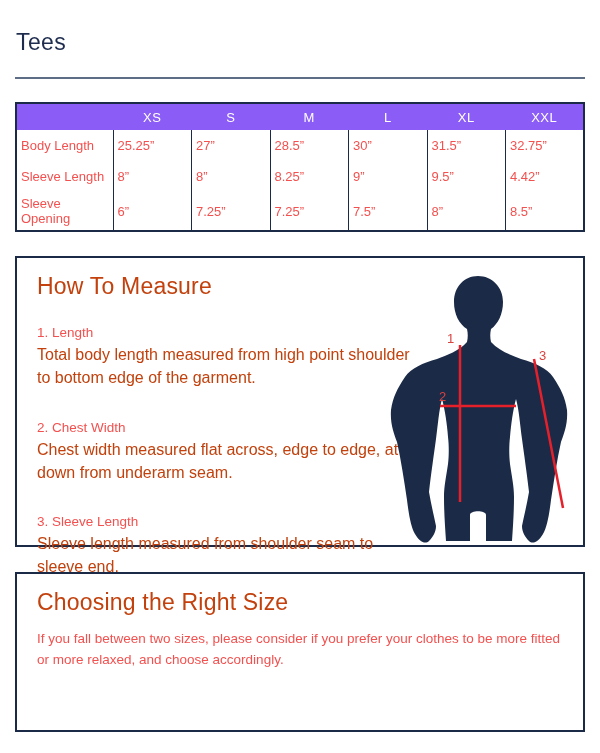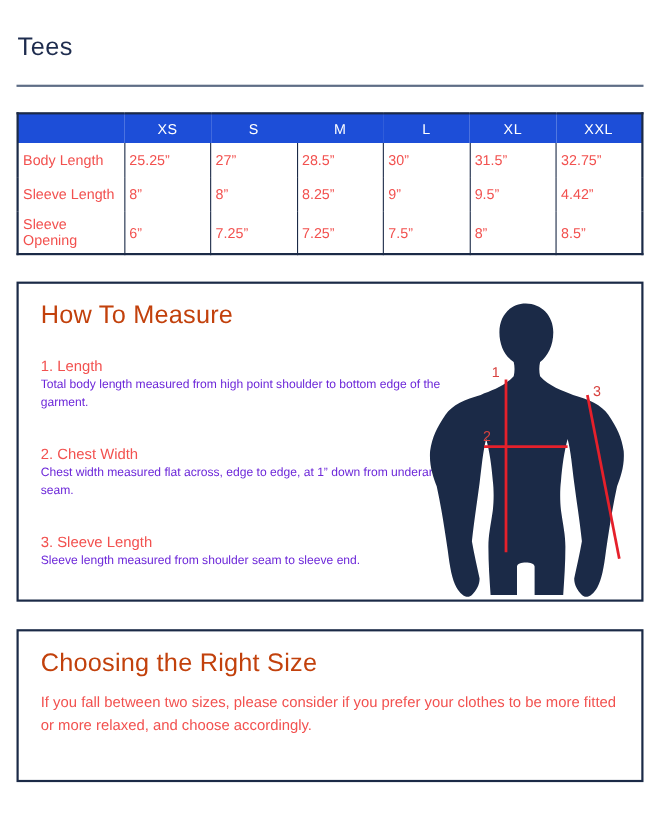--- a/index.html
+++ b/index.html
@@ -29,21 +29,21 @@
   }
 
   table.size-table {
     width:100%;
     border-collapse:collapse;
     table-layout:fixed;
     margin-top:23px;
     border:2px solid #1b2a47;
   }
   table.size-table thead th {
-    background:#1d4ed8;
+    background:#8b5cf6;
     color:#ffffff;
     font-weight:400;
     font-size:13px;
     letter-spacing:0.5px;
     height:27px;
     padding:0;
   }
   table.size-table th.corner { width:97px; }
   table.size-table tbody td {
     color:#f2514f;
@@ -73,39 +73,39 @@
   #howto .items { margin-top:25px; }
   .m-item { width:380px; }
   .m-item + .m-item { margin-top:30px; }
   .m-head {
     color:#f2514f;
     font-size:13.5px;
     margin:0 0 3px;
     font-weight:400;
   }
   .m-text {
-    color:#6d28d9;
-    font-size:11px;
+    color:#c2410c;
+    font-size:16px;
     line-height:1.45;
     margin:0;
   }
   .figure {
     position:absolute;
     top:6px;
     right:0;
     width:202px;
     height:283px;
   }
   .figure text {
     font-family:"Liberation Sans","DejaVu Sans",sans-serif;
     font-size:13px;
     fill:#d8423f;
   }
 
-  #choosing { height:139px; margin-top:25px; }
+  #choosing { height:160px; margin-top:25px; }
   #choosing p {
     color:#f2514f;
     font-size:13.5px;
     line-height:1.55;
     margin:13px 0 0;
   }
 </style>
 </head>
 <body>
 

